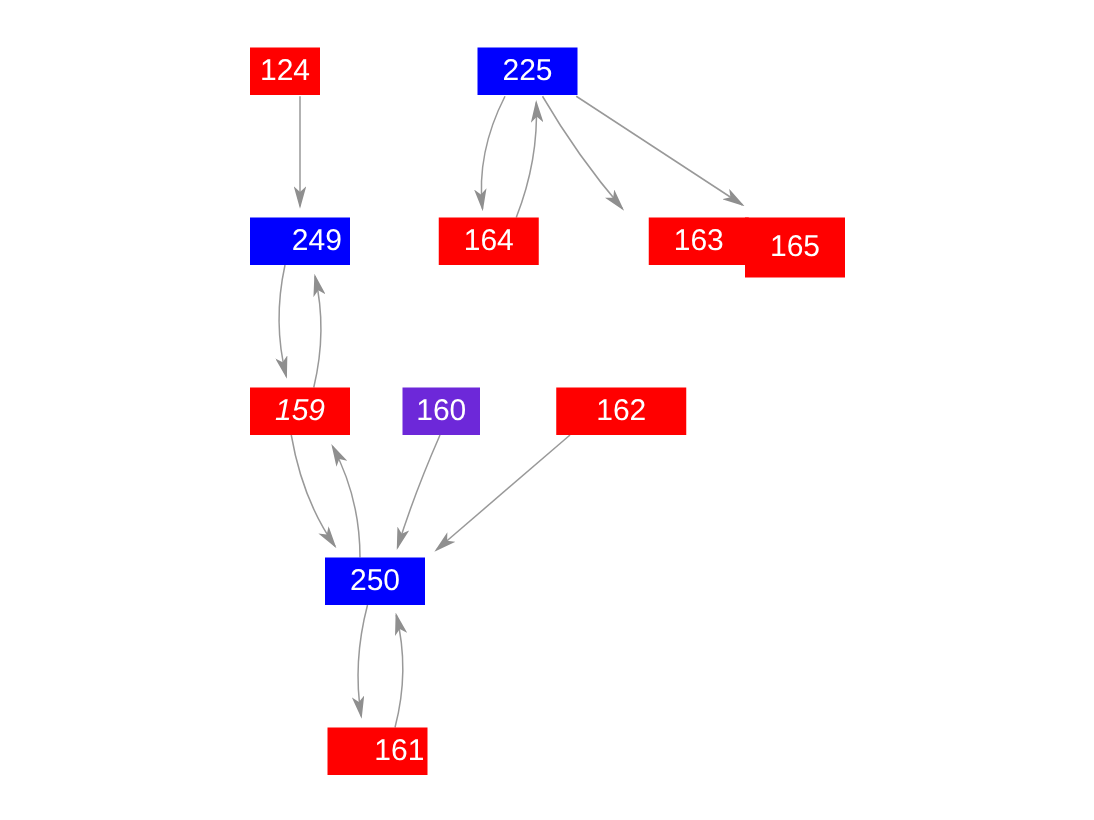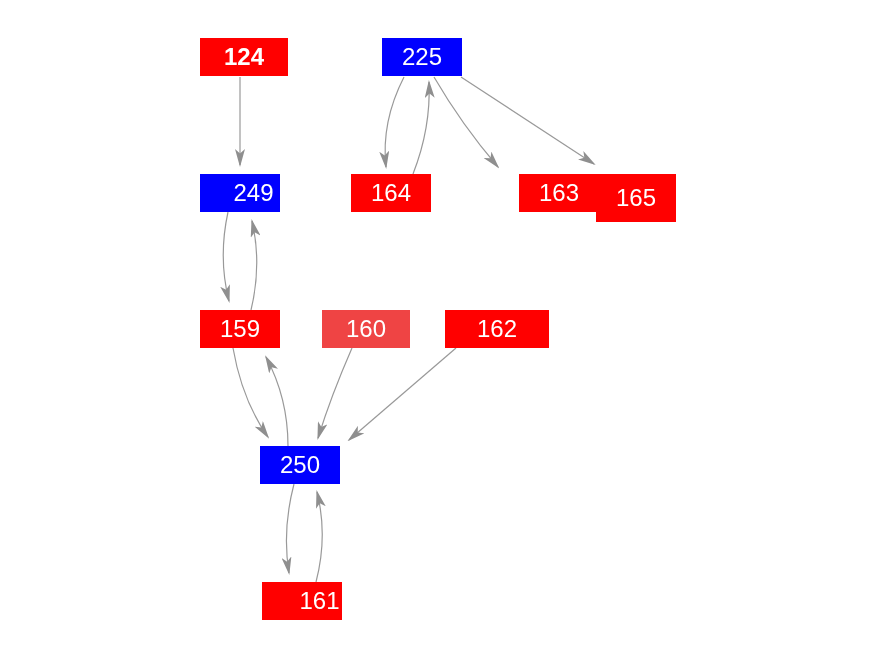--- a/index.html
+++ b/index.html
@@ -59,42 +59,42 @@
         <path d="M 251 310 Q 262 264 252 221" class="edge" stroke="#999999" stroke-width="1.2" marker-end="url(#arrow)"></path>
         <path d="M 233 348 Q 242 400 268 437" class="edge" stroke="#999999" stroke-width="1.2" marker-end="url(#arrow)"></path>
         <path d="M 288 446 Q 288 398 266 357" class="edge" stroke="#999999" stroke-width="1.2" marker-end="url(#arrow)"></path>
         <path d="M 352 348 Q 331 396 318 438" class="edge" stroke="#999999" stroke-width="1.2" marker-end="url(#arrow)"></path>
         <path d="M 456 348 L 349 440" class="edge" stroke="#999999" stroke-width="1.2" marker-end="url(#arrow)"></path>
         <path d="M 294 484 Q 282 530 289 573" class="edge" stroke="#999999" stroke-width="1.2" marker-end="url(#arrow)"></path>
         <path d="M 316 582 Q 328 536 317 492" class="edge" stroke="#999999" stroke-width="1.2" marker-end="url(#arrow)"></path>
       </g>
   </svg>
   <div id="node-layer">
-      <div class="node" style="left: 200px; top: 38px; width: 88px; height: 38px; background: rgb(255, 0, 0); font-weight: bold;">
+      <div class="node" style="left: 200px; top: 38px; width: 56px; height: 38px; background: rgb(255, 0, 0);">
         <span class="node-label" style="color: rgb(255, 255, 255);">124</span>
       </div>
       <div class="node" style="left: 382px; top: 38px; width: 80px; height: 38px; background: rgb(0, 0, 255);">
         <span class="node-label" style="color: rgb(255, 255, 255);">225</span>
       </div>
       <div class="node" style="left: 200px; top: 174px; width: 80px; height: 38px; background: rgb(0, 0, 255);">
         <span class="node-label" style="color: rgb(255, 255, 255); margin-left: 27px;">249</span>
       </div>
       <div class="node" style="left: 351px; top: 174px; width: 80px; height: 38px; background: rgb(255, 0, 0);">
         <span class="node-label" style="color: rgb(255, 255, 255);">164</span>
       </div>
       <div class="node" style="left: 473px; top: 174px; width: 80px; height: 38px; background: rgb(255, 0, 0); margin-left: 46px;">
         <span class="node-label" style="color: rgb(255, 255, 255);">163</span>
       </div>
       <div class="node" style="left: 596px; top: 174px; width: 80px; height: 48px; background: rgb(255, 0, 0);">
         <span class="node-label" style="color: rgb(255, 255, 255);">165</span>
       </div>
       <div class="node" style="left: 200px; top: 310px; width: 80px; height: 38px; background: rgb(255, 0, 0);">
-        <span class="node-label" style="color: rgb(255, 255, 255);">159</span>
+        <span class="node-label" style="color: rgb(255, 255, 255); font-style: italic;">159</span>
       </div>
-      <div class="node" style="left: 322px; top: 310px; width: 88px; height: 38px; background: #ef4444;">
+      <div class="node" style="left: 322px; top: 310px; width: 62px; height: 38px; background: #6d28d9;">
         <span class="node-label" style="color: rgb(255, 255, 255);">160</span>
       </div>
       <div class="node" style="left: 445px; top: 310px; width: 104px; height: 38px; background: rgb(255, 0, 0);">
         <span class="node-label" style="color: rgb(255, 255, 255);">162</span>
       </div>
       <div class="node" style="left: 260px; top: 446px; width: 80px; height: 38px; background: rgb(0, 0, 255);">
         <span class="node-label" style="color: rgb(255, 255, 255);">250</span>
       </div>
       <div class="node" style="left: 262px; top: 582px; width: 80px; height: 38px; background: rgb(255, 0, 0); padding-left: 35px;">
         <span class="node-label" style="color: rgb(255, 255, 255);">161</span>

